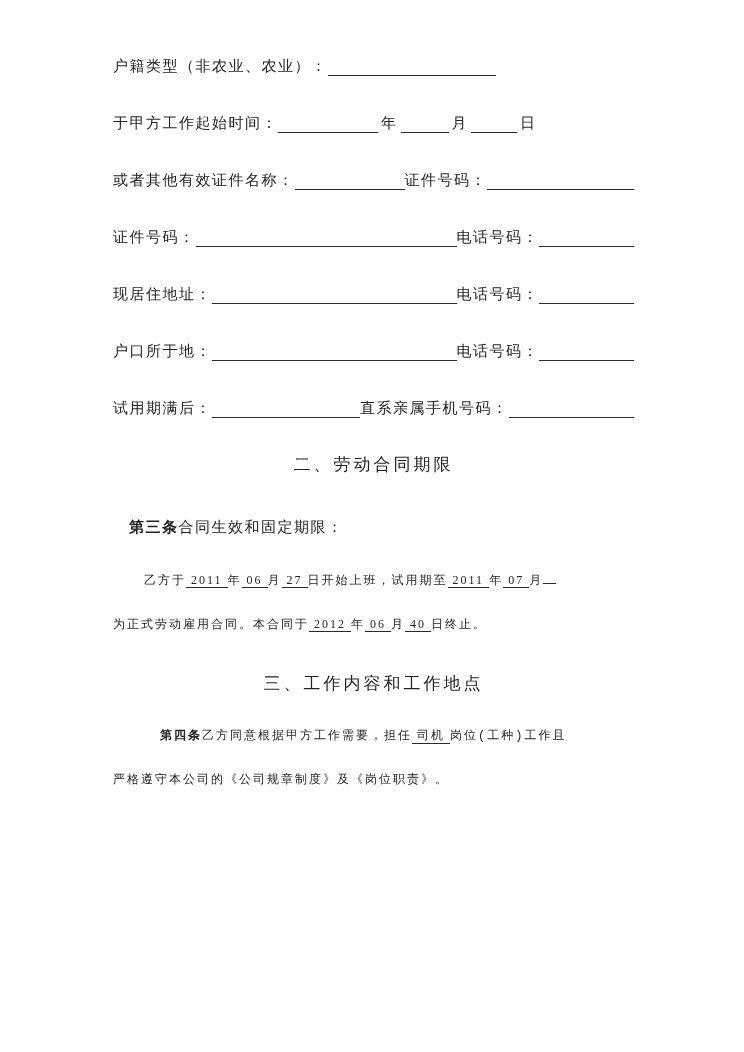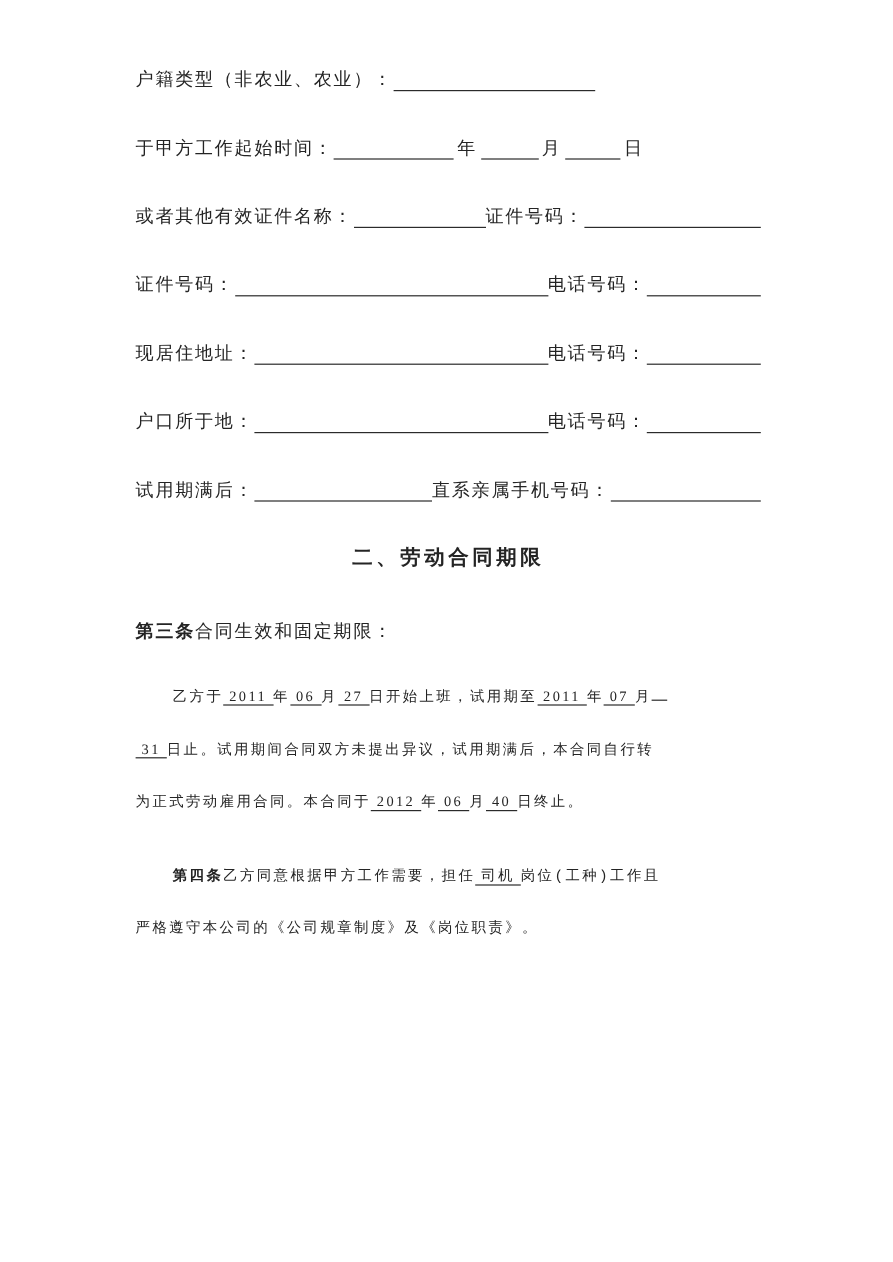--- a/index.html
+++ b/index.html
@@ -38,21 +38,21 @@
   .w168 { width: 168px; }
   .w245 { width: 245px; }
   .w110 { width: 110px; }
   .w100 { width: 100px; }
   .w48  { width: 48px; }
   .w46  { width: 46px; }
   .w95  { width: 95px; flex: 0 0 auto; }
   .w148 { width: 148px; }
   .section-heading {
     text-align: center;
-    font-weight: bold;
+    font-weight: normal;
     font-size: 17px;
     letter-spacing: 3px;
     line-height: 24px;
     margin: 0;
   }
   .heading-2 { margin-top: 32px; }
   .heading-3 { margin-top: 26px; }
   .clause-line {
     margin-top: 39px;
     font-size: 15px;
@@ -61,21 +61,21 @@
   }
   .para { margin-top: 20px; }
   .para-3 { margin-top: 18px; font-family: Liberation Mono, monospace; }
   .para-line {
     font-size: 12px;
     letter-spacing: 2px;
     line-height: 44px;
     white-space: nowrap;
   }
   .indent { padding-left: 31px; }
-  .b { font-weight: bold; }
+  .b { font-weight: bold; margin-left: 16px; }
   .u {
     border-bottom: 1.4px solid #2b2b2b;
     padding: 0 5px;
   }
   .u-tail {
     display: inline-block;
     width: 13px;
     height: 14px;
     border-bottom: 1.4px solid #2b2b2b;
   }
@@ -135,23 +135,23 @@
     <span class="lbl">直系亲属手机号码：</span>
     <span class="blank fill"></span>
   </div>
 
   <h2 class="section-heading heading-2">二、劳动合同期限</h2>
 
   <div class="clause-line"><span class="b">第三条</span><span>合同生效和固定期限：</span></div>
 
   <div class="para">
     <div class="para-line indent"><span>乙方于</span><span class="u">2011</span><span>年</span><span class="u">06</span><span>月</span><span class="u">27</span><span>日开始上班，试用期至</span><span class="u">2011</span><span>年</span><span class="u">07</span><span>月</span><span class="u-tail"></span></div>
-    <div class="para-line"><span class="u">31</span><span>日止。试用期间合同双方未提出异议，试用期满后，本合同自行转</span></div>
     <div class="para-line"><span>为正式劳动雇用合同。本合同于</span><span class="u">2012</span><span>年</span><span class="u">06</span><span>月</span><span class="u">40</span><span>日终止。</span></div>
   </div>
 
+  <h2 class="section-heading heading-3">三、工作内容和工作地点</h2>
 
   <div class="para para-3">
     <div class="para-line indent"><span class="b">第四条</span><span>乙方同意根据甲方工作需要，担任</span><span class="u">司机</span><span>岗位(工种)工作且</span></div>
     <div class="para-line"><span>严格遵守本公司的《公司规章制度》及《岗位职责》。</span></div>
   </div>
 
 </div>
 
 </body></html>

